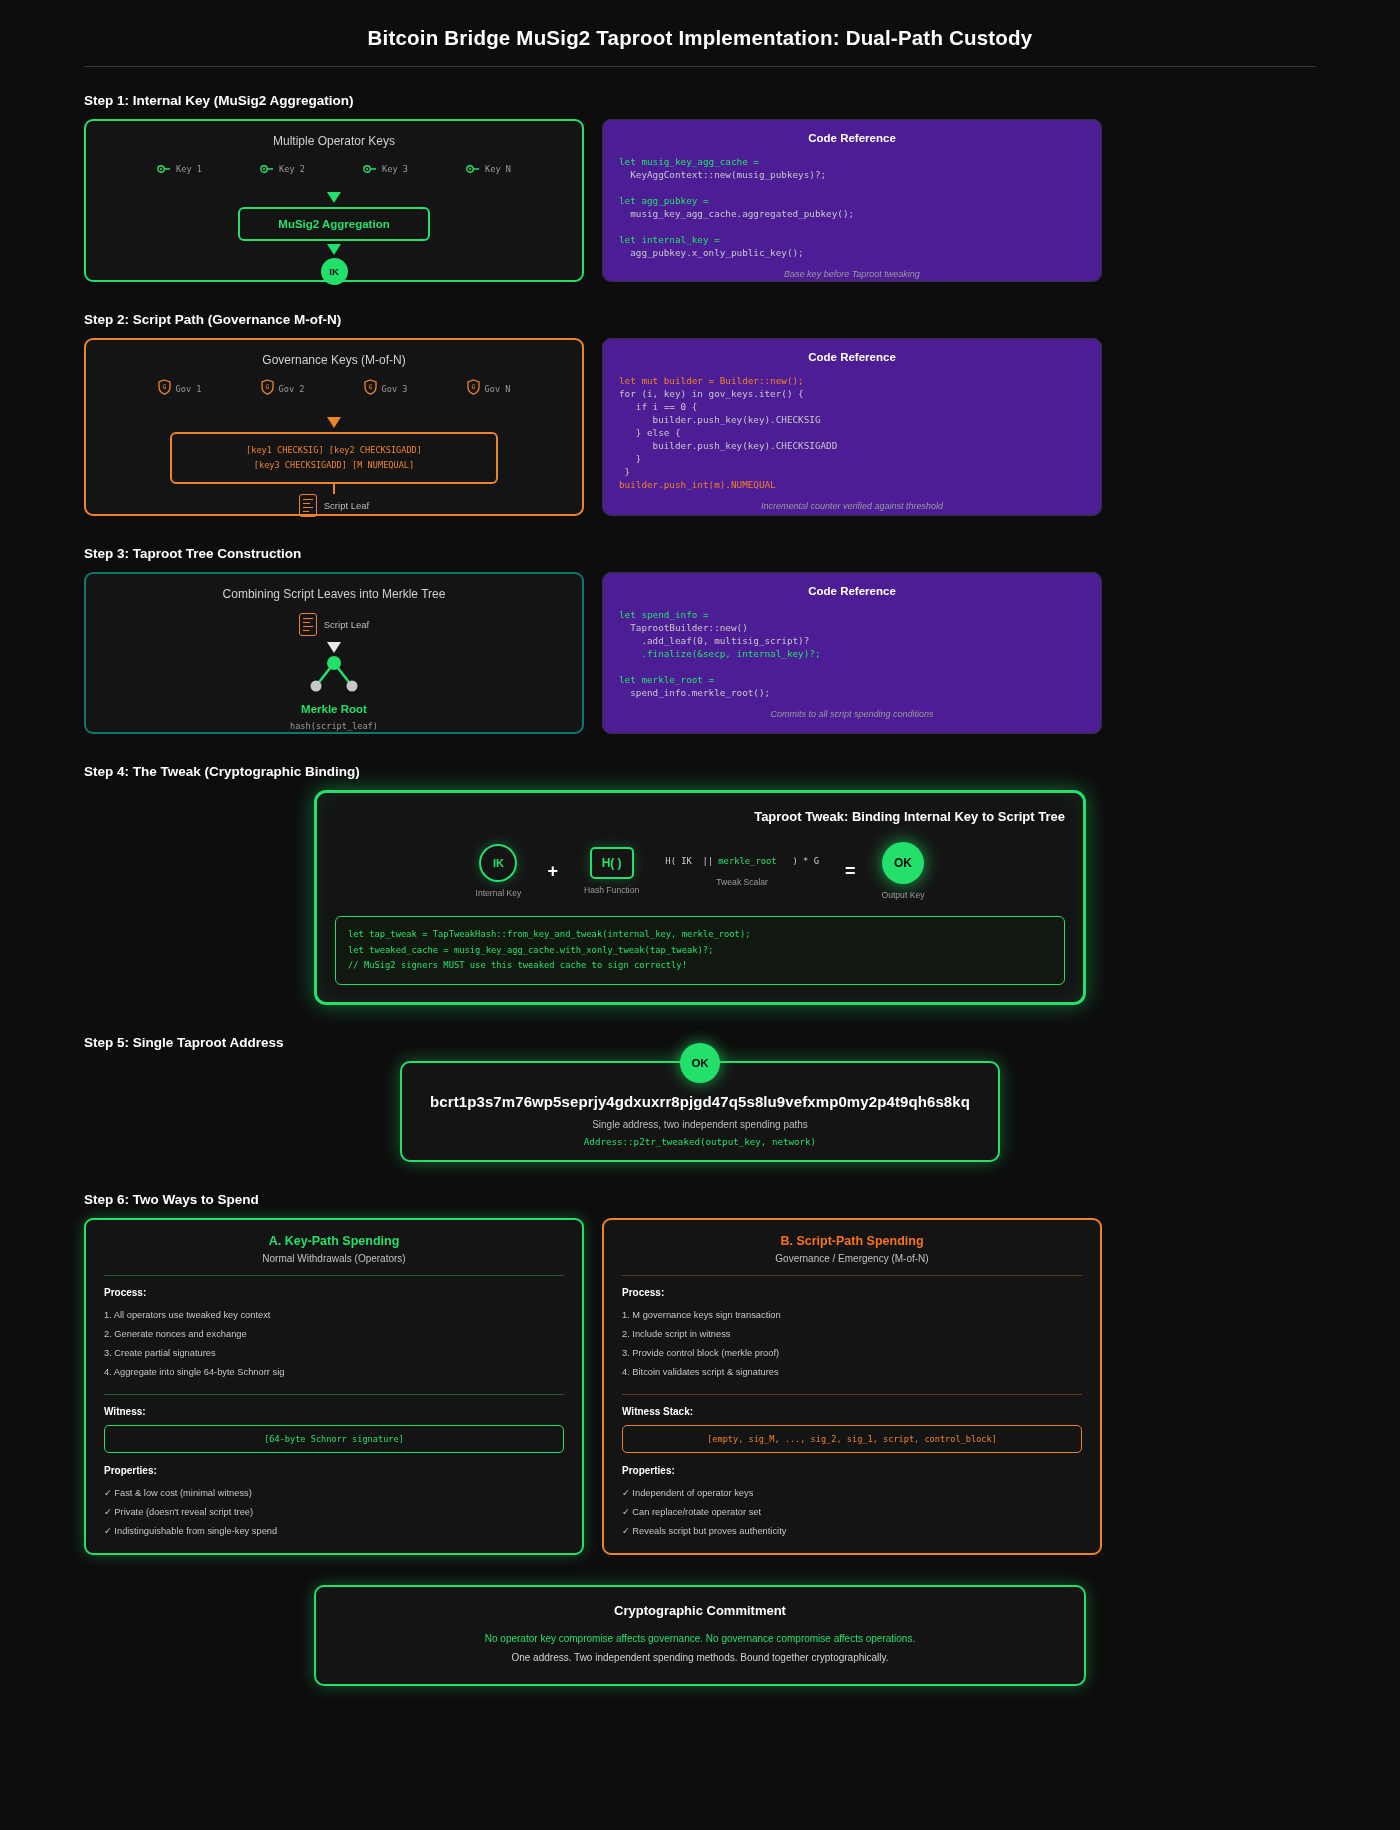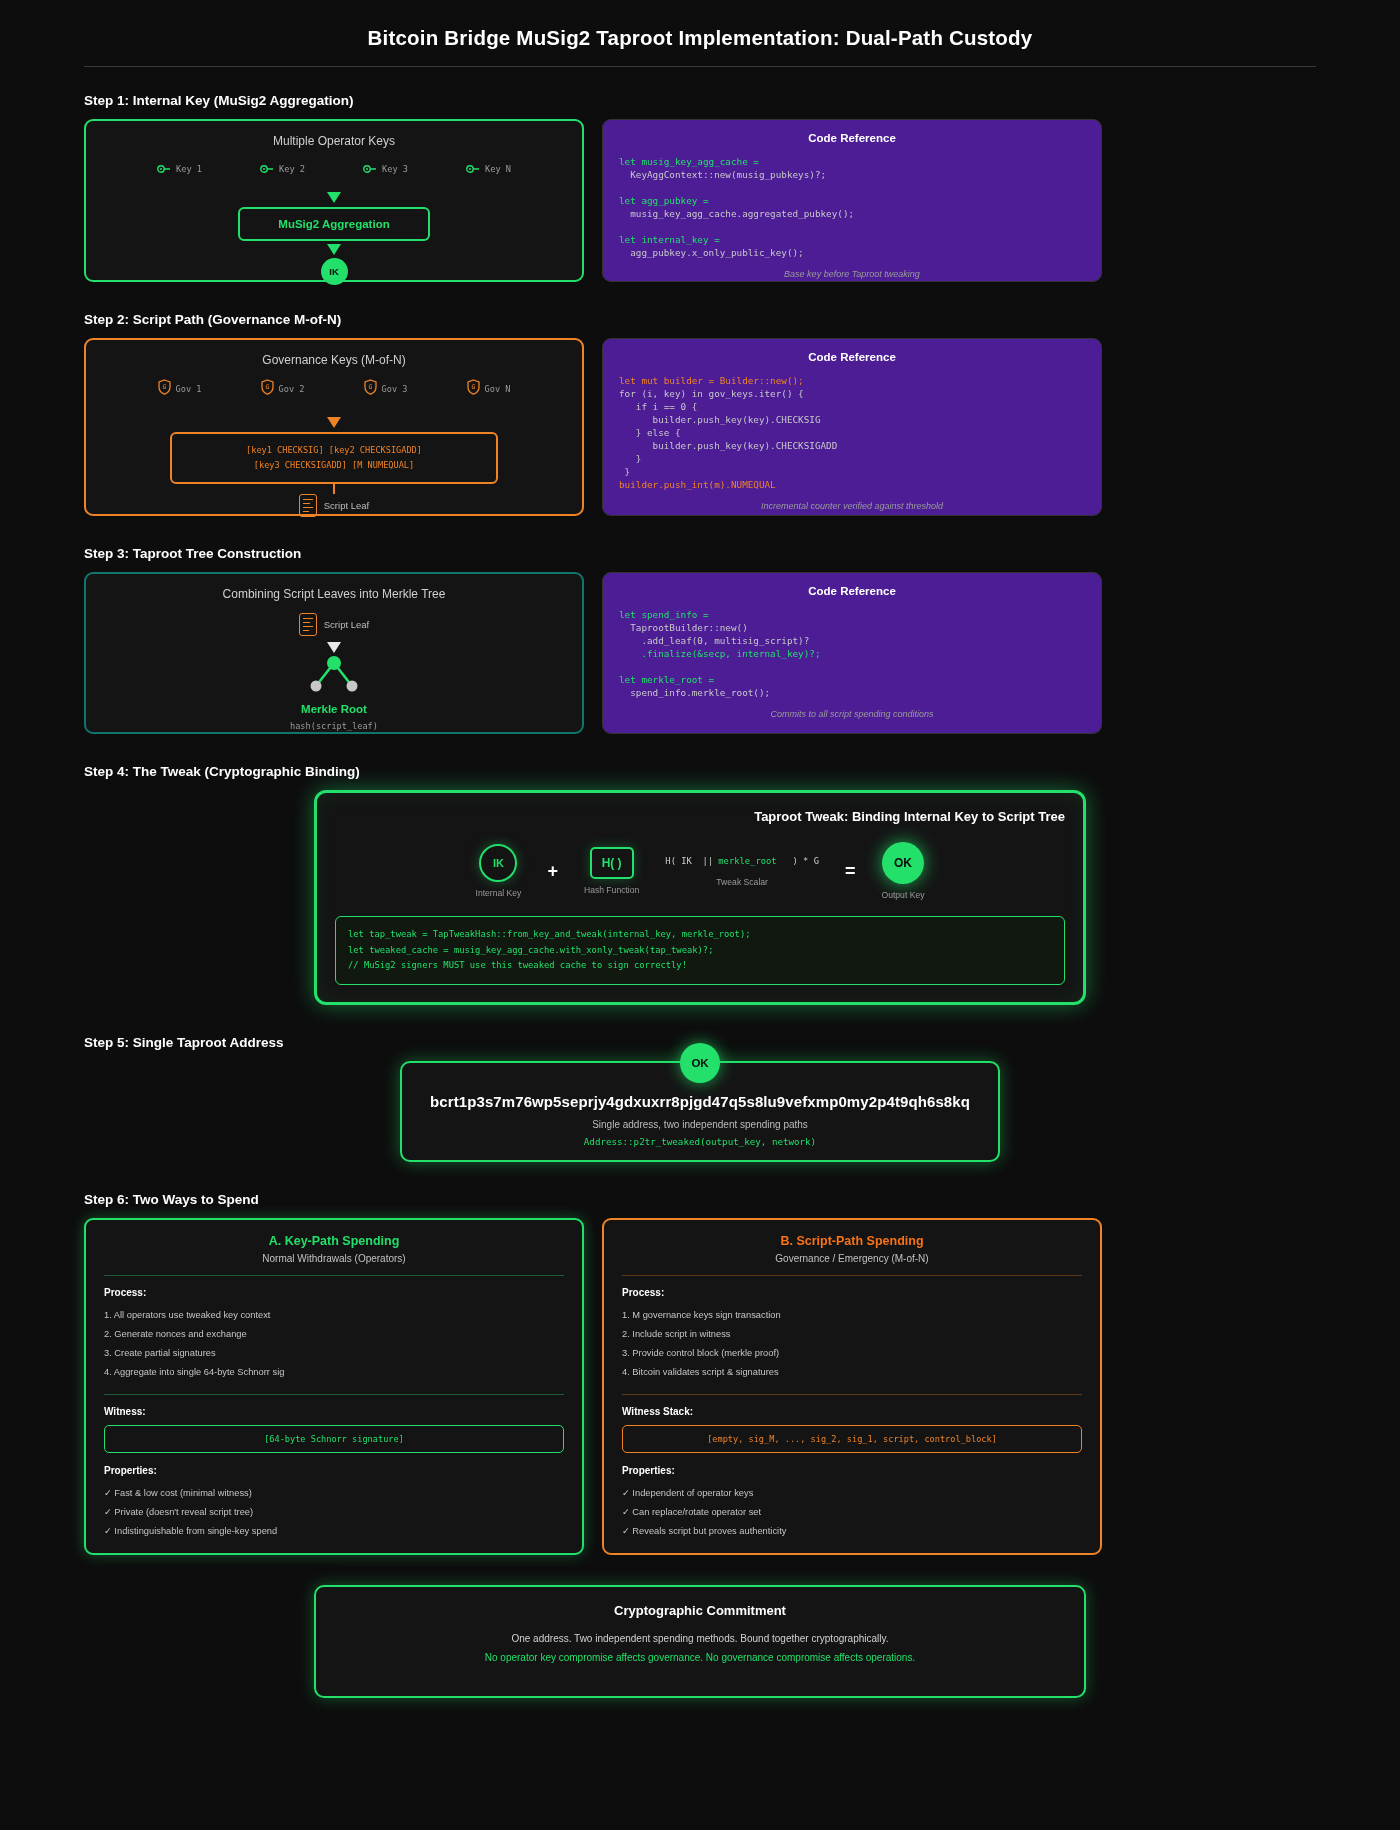--- a/index.html
+++ b/index.html
@@ -212,21 +212,21 @@
   }
   .witness-box.g { border: 1.4px solid #22e06a; color: #22e06a; }
   .witness-box.o { border: 1.4px solid #ef8327; color: #ef8327; }
 
   
   .commit {
     width: 772px; margin: 26px auto 0 auto;
     border: 2.5px solid #22e06a; border-radius: 10px;
     background: #141414;
     box-shadow: 0 0 16px rgba(34,224,106,.35);
-    padding: 16px 0 29px 0; text-align: center;
+    padding: 16px 0 17px 0; text-align: center;
   }
   .commit-title { font-size: 13px; font-weight: bold; color: #fff; margin-bottom: 11px; }
   .commit-line { font-size: 10px; color: #d2d2d2; line-height: 19px; }
   .commit-line.accent { color: #22e06a; }
 </style>
 </head>
 <body>
 
 <div class="page">
 
@@ -489,17 +489,17 @@
       <div class="witness-box o">[empty, sig_M, ..., sig_2, sig_1, script, control_block]</div>
       <div class="sect-h">Properties:</div>
       <div class="li">✓ Independent of operator keys</div>
       <div class="li">✓ Can replace/rotate operator set</div>
       <div class="li">✓ Reveals script but proves authenticity</div>
     </div>
   </div>
 
   <div class="commit">
     <div class="commit-title">Cryptographic Commitment</div>
+    <div class="commit-line accent">No operator key compromise affects governance. No governance compromise affects operations.</div>
     <div class="commit-line">One address. Two independent spending methods. Bound together cryptographically.</div>
-    <div class="commit-line accent">No operator key compromise affects governance. No governance compromise affects operations.</div>
   </div>
 
 </div>
 
 </body></html>

